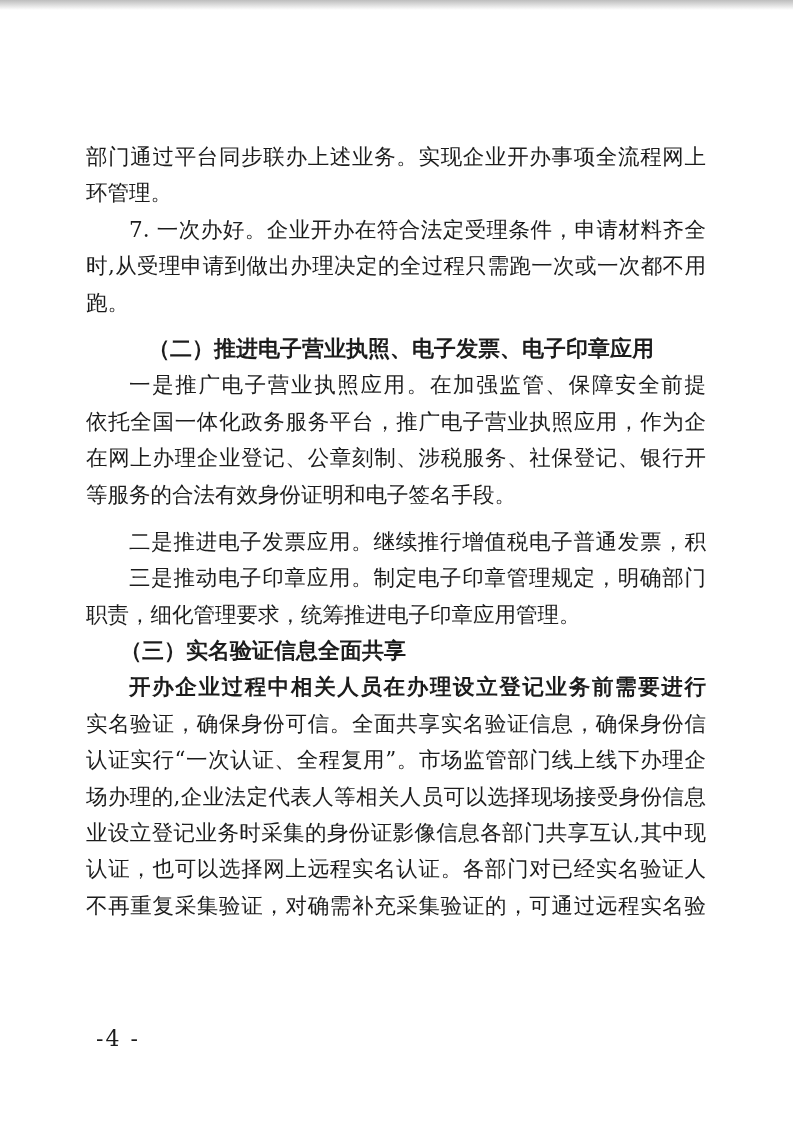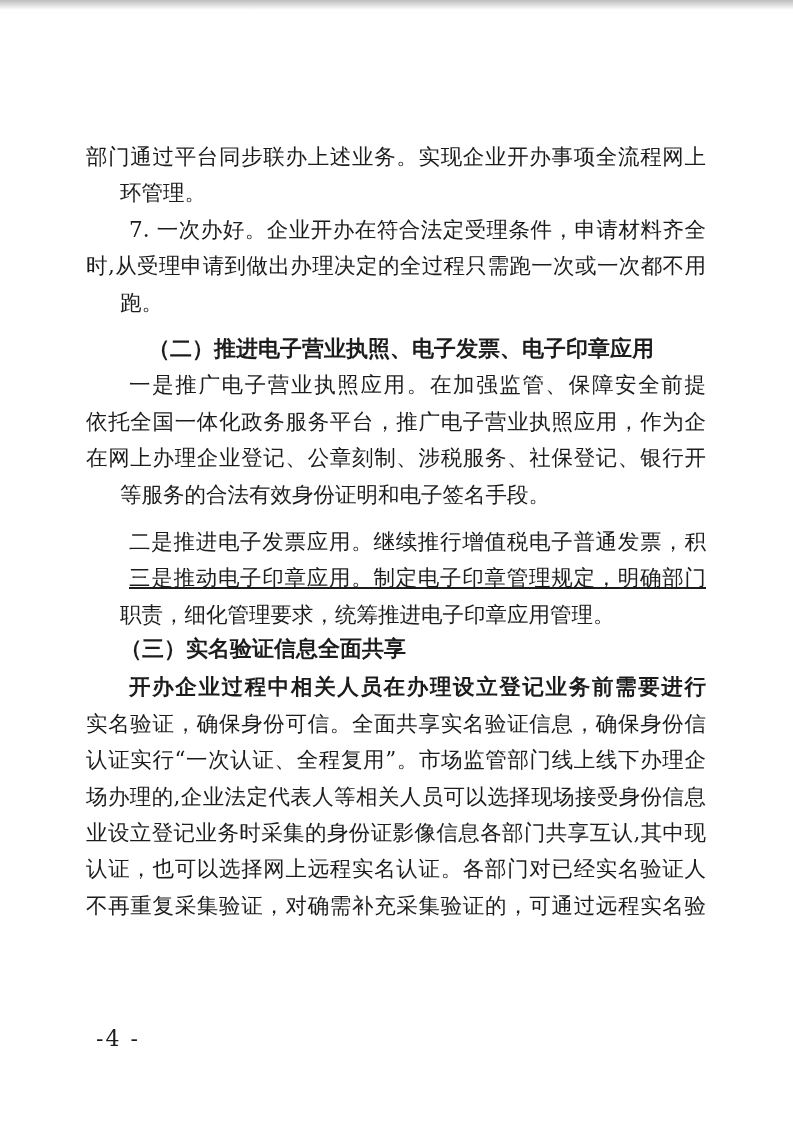--- a/index.html
+++ b/index.html
@@ -36,32 +36,31 @@
     line-height: 36.4px;
     font-size: 21.5px;
     text-align: justify;
     text-align-last: justify;
     overflow: hidden;
     word-break: break-all;
     white-space: normal;
   }
   .line.endline {
     text-align-last: left;
-    margin-left: 34px;
   }
   .heading2 .line, .heading3 .line {
     font-family: "DejaVu Sans", "Liberation Sans", sans-serif;
     font-weight: bold;
     font-size: 22px;
     text-align: left;
     text-align-last: left;
   }
   .heading2 { margin-top: 10px; }
   .heading2 .line { padding-left: 62px; }
-  .heading3 .line { padding-left: 34px; font-family: Liberation Mono, monospace; }
+  .heading3 .line { padding-left: 34px; }
   .pagenum {
     position: absolute;
     left: 96px;
     top: 1026px;
     font-size: 22px;
     line-height: 26px;
     letter-spacing: 2px;
     color: #1c1c1c;
     font-family: "DejaVu Serif", "Liberation Serif", serif;
   }
@@ -86,21 +85,21 @@
       <div class="para body">
         <div class="line" style="text-indent: 2em;">一是推广电子营业执照应用。在加强监管、保障安全前提下，</div>
         <div class="line">依托全国一体化政务服务平台，推广电子营业执照应用，作为企业</div>
         <div class="line">在网上办理企业登记、公章刻制、涉税服务、社保登记、银行开户</div>
         <div class="line endline">等服务的合法有效身份证明和电子签名手段。</div>
       </div>
       <div class="para body">
         <div class="line" style="text-indent: 2em; margin-top: 11px;">二是推进电子发票应用。继续推行增值税电子普通发票，积</div>
       </div>
       <div class="para body">
-        <div class="line" style="text-indent: 2em; text-decoration: underline;">三是推动电子印章应用。制定电子印章管理规定，明确部门</div>
+        <div class="line" style="text-indent: 2em;">三是推动电子印章应用。制定电子印章管理规定，明确部门</div>
         <div class="line endline">职责，细化管理要求，统筹推进电子印章应用管理。</div>
       </div>
       <div class="para heading3">
         <div class="line">（三）实名验证信息全面共享</div>
       </div>
       <div class="para body">
         <div class="line" style="text-indent: 2em; font-weight: bold;">开办企业过程中相关人员在办理设立登记业务前需要进行</div>
         <div class="line">实名验证，确保身份可信。全面共享实名验证信息，确保身份信息</div>
         <div class="line">认证实行“一次认证、全程复用”。市场监管部门线上线下办理企</div>
         <div class="line">场办理的,企业法定代表人等相关人员可以选择现场接受身份信息</div>

